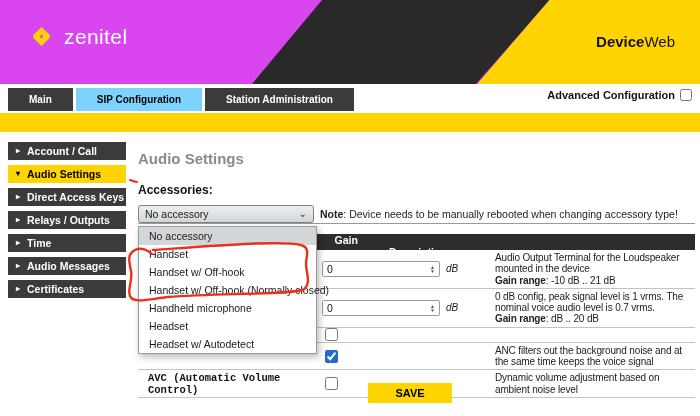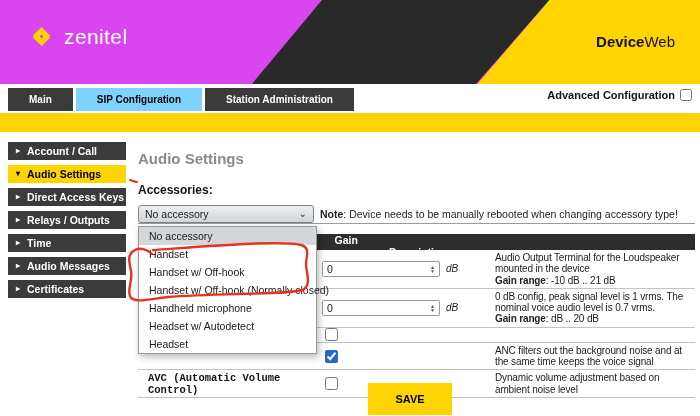--- a/index.html
+++ b/index.html
@@ -67,21 +67,21 @@
        background:#fff;display:flex;align-items:stretch;}
   .numwrap input{flex:1;border:0;outline:0;font-size:10.5px;padding:0 0 0 4px;min-width:0;
        font-family:"Liberation Sans",sans-serif;color:#111;}
   .spin{width:13px;display:flex;flex-direction:column;align-items:center;justify-content:center;
        color:#555;cursor:pointer;}
   .spin span{font-size:5px;line-height:4px;}
   .unit{font-size:10px;font-style:italic;color:#222;margin-left:6px;}
   .cb{width:13px;height:13px;margin:0 0 0 3px;accent-color:#2468d4;}
   .grange b{font-weight:700;}
 
-  .save-btn{position:absolute;left:368px;top:383px;width:84px;height:32px;background:#ffd400;
+  .save-btn{position:absolute;left:368px;top:383px;width:84px;height:20px;background:#ffd400;
        color:#000;font-size:11px;font-weight:700;display:flex;align-items:center;justify-content:center;
        cursor:pointer;z-index:2;}
 
   
   .dropdown{position:absolute;left:138px;top:226px;width:177px;background:#fff;
        border:1px solid #9a9a9a;box-shadow:2px 3px 7px rgba(0,0,0,.28);z-index:5;}
   .dd-item{height:18px;line-height:18px;padding-left:10px;font-size:10.5px;color:#1a1a1a;
        cursor:pointer;white-space:nowrap;}
   .dd-item.selected{background:#d4d7da;}
 
@@ -231,22 +231,22 @@
   </div>
 
   <div class="save-btn">SAVE</div>
 
   <div class="dropdown">
     <div class="dd-item selected">No accessory</div>
     <div class="dd-item">Handset</div>
     <div class="dd-item">Handset w/ Off-hook</div>
     <div class="dd-item">Handset w/ Off-hook (Normally closed)</div>
     <div class="dd-item">Handheld microphone</div>
+    <div class="dd-item">Headset</div>
     <div class="dd-item">Headset w/ Autodetect</div>
-    <div class="dd-item">Headset</div>
   </div>
 
   <svg class="annotation" viewBox="0 0 700 416">
     <path d="M 153 250
              C 210 246, 282 240, 301 245
              C 311 248, 306 256, 306 264
              C 306 273, 312 284, 303 290
              C 285 295, 215 293, 168 297
              C 150 299, 133 304, 130 296
              C 127 289, 133 281, 131 271

